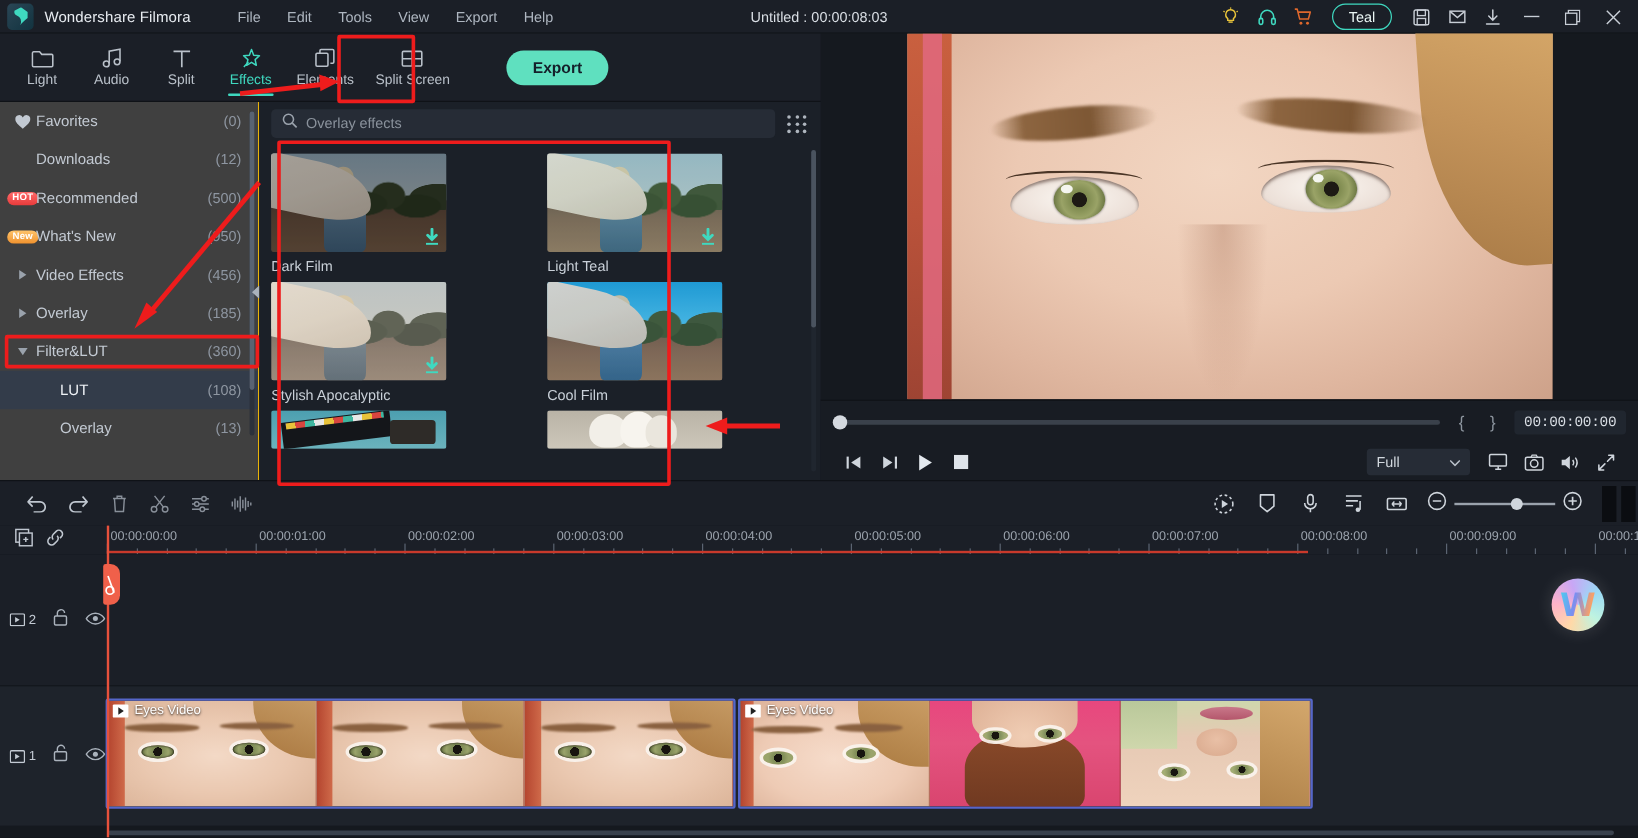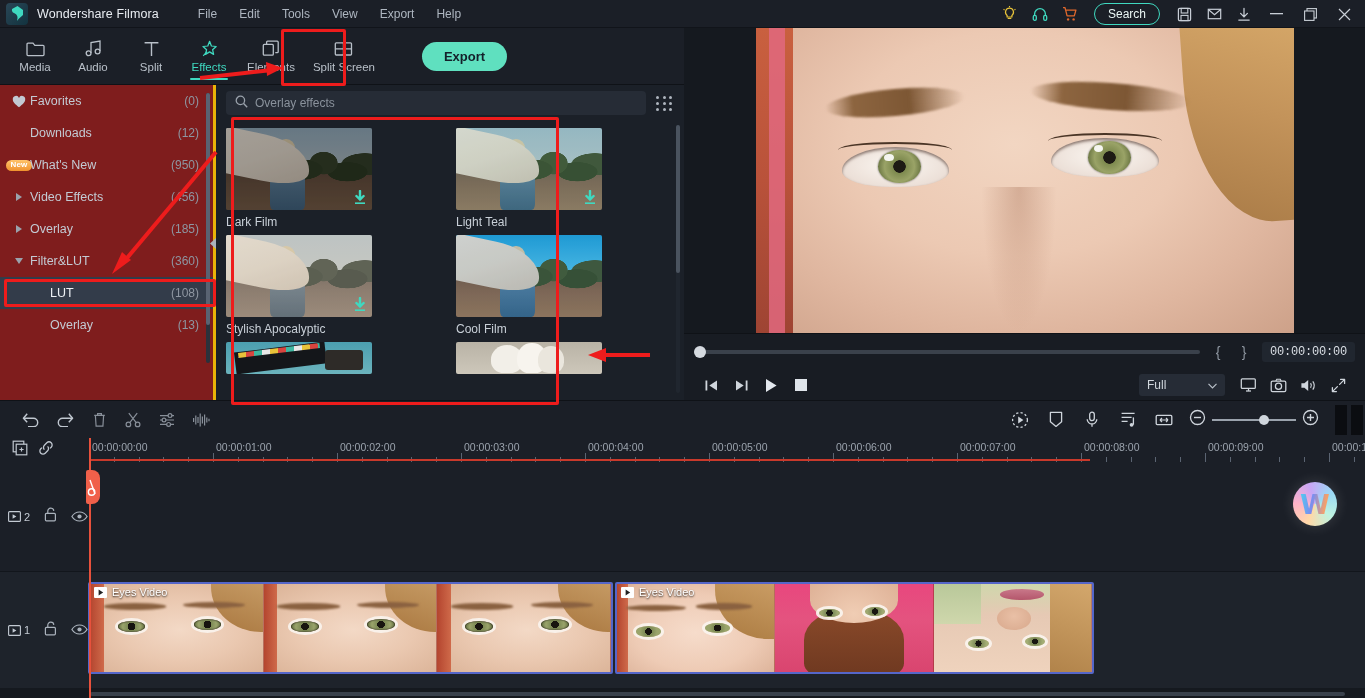--- a/index.html
+++ b/index.html
@@ -63,21 +63,21 @@
   }
   .export-btn {
     margin-left: 38px; background:#5fe0bf; color:#14202a; font-size:13px; font-weight:bold;
     padding: 7px 22px; border-radius: 16px; cursor:pointer; border:none;
     font-family:"Liberation Sans", sans-serif;
   }
 
   
   .sidebar {
     position:absolute; left:0; top:85px; width: 216px; height: 315px;
-    background:#7f1d1d; overflow:hidden; border-right:3px solid #eab308;
+    background:#404040; overflow:hidden; border-right:1px solid #eab308;
   }
   .cat {
     height: 32px; display:flex; align-items:center; padding: 0 14px 0 8px;
     font-size: 12.5px; color:#c3cad3; cursor:pointer; position:relative;
   }
   .cat.selected { background:#333c4a; color:#eef2f6; }
   .cat .lead { width: 22px; display:flex; align-items:center; justify-content:center; flex:0 0 22px; }
   .cat .cname { flex:1; }
   .cat .cname.indent { padding-left: 20px; }
   .cat .ccount { color:#8e96a1; font-size:12px; }
@@ -336,20 +336,21 @@
 
     <div class="menus">
       <div class="mi">File</div>
       <div class="mi">Edit</div>
       <div class="mi">Tools</div>
       <div class="mi">View</div>
       <div class="mi">Export</div>
       <div class="mi">Help</div>
     </div>
 
+    <div class="doc-title">Untitled : 00:00:08:03</div>
 
     <div class="tb-right">
       <div class="tb-ico">
         <svg width="15" height="16" viewBox="0 0 15 16">
             <path d="M7.5 2.2a4 4 0 0 0-2.4 7.2V11h4.8V9.4A4 4 0 0 0 7.5 2.2z" fill="none" stroke="#e8c33a" stroke-width="1.2"></path>
             <rect x="5.7" y="11.8" width="3.6" height="1.2" fill="#e8c33a"></rect>
             <path d="M7.5 0v1.3M1.6 3.2l.9.9M13.4 3.2l-.9.9" stroke="#e8c33a" stroke-width="1.1"></path>
           </svg>
       </div>
       <div class="tb-ico">
@@ -359,21 +360,21 @@
             <rect x="11.7" y="9.3" width="3" height="5" rx="1.4" fill="none" stroke="#3fd9c0" stroke-width="1.3"></rect>
           </svg>
       </div>
       <div class="tb-ico">
         <svg width="15" height="16" viewBox="0 0 15 16">
             <path d="M1 1.6h2l2.1 8.3h7.2l1.6-5.8H4.2" fill="none" stroke="#e0682c" stroke-width="1.3" stroke-linejoin="round"></path>
             <circle cx="6.1" cy="13.4" r="1.2" fill="#e0682c"></circle>
             <circle cx="11.6" cy="13.4" r="1.2" fill="#e0682c"></circle>
           </svg>
       </div>
-      <div class="login-btn">Search</div>
+      <div class="login-btn">Teal</div>
       <div class="tb-ico">
         <svg width="15" height="15" viewBox="0 0 15 15">
             <rect x="1.4" y="1.4" width="12.2" height="12.2" rx="1.3" fill="none" stroke="#c8ced6" stroke-width="1.2"></rect>
             <rect x="4.2" y="1.4" width="6.6" height="4.6" fill="none" stroke="#c8ced6" stroke-width="1.1"></rect>
             <rect x="4" y="8.4" width="7" height="5.2" fill="none" stroke="#c8ced6" stroke-width="1.1"></rect>
           </svg>
       </div>
       <div class="tb-ico">
         <svg width="15" height="14" viewBox="0 0 15 14">
             <rect x="1.3" y="2.3" width="12.4" height="9.4" fill="none" stroke="#c8ced6" stroke-width="1.2"></rect>
@@ -404,21 +405,21 @@
     </div>
   </div>
 
   <div class="toolbar">
     <div class="tab">
       <span class="ticon">
         <svg width="19" height="16" viewBox="0 0 19 16">
             <path d="M1 13.6V3.2a1 1 0 0 1 1-1h5l1.8 2.1H17a1 1 0 0 1 1 1v8.3a1 1 0 0 1-1 1H2a1 1 0 0 1-1-1z" fill="none" stroke="currentColor" stroke-width="1.3"></path>
           </svg>
       </span>
-      <span>Media</span>
+      <span>Light</span>
     </div>
     <div class="tab">
       <span class="ticon">
         <svg width="19" height="17" viewBox="0 0 19 17">
             <path d="M7 13V2.6l9-1.6v10" fill="none" stroke="currentColor" stroke-width="1.3"></path>
             <circle cx="4.6" cy="13.3" r="2.4" fill="none" stroke="currentColor" stroke-width="1.3"></circle>
             <circle cx="13.6" cy="11.5" r="2.4" fill="none" stroke="currentColor" stroke-width="1.3"></circle>
           </svg>
       </span>
       <span>Audio</span>
@@ -473,20 +474,27 @@
       <span class="cname">Favorites</span>
       <span class="ccount">(0)</span>
     </div>
 
     <div class="cat">
       <span class="lead"></span>
       <span class="cname">Downloads</span>
       <span class="ccount">(12)</span>
     </div>
 
+    <div class="cat">
+      <span class="lead">
+        <span class="badge hot">HOT</span>
+      </span>
+      <span class="cname">Recommended</span>
+      <span class="ccount">(500)</span>
+    </div>
 
     <div class="cat">
       <span class="lead">
         <span class="badge new">New</span>
       </span>
       <span class="cname">What's New</span>
       <span class="ccount">(950)</span>
     </div>
 
     <div class="cat">

